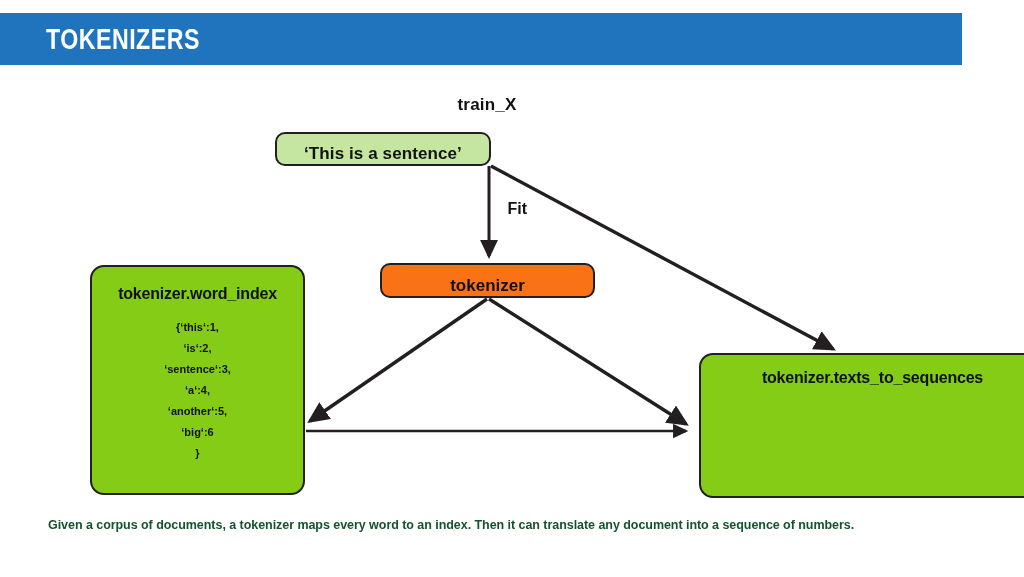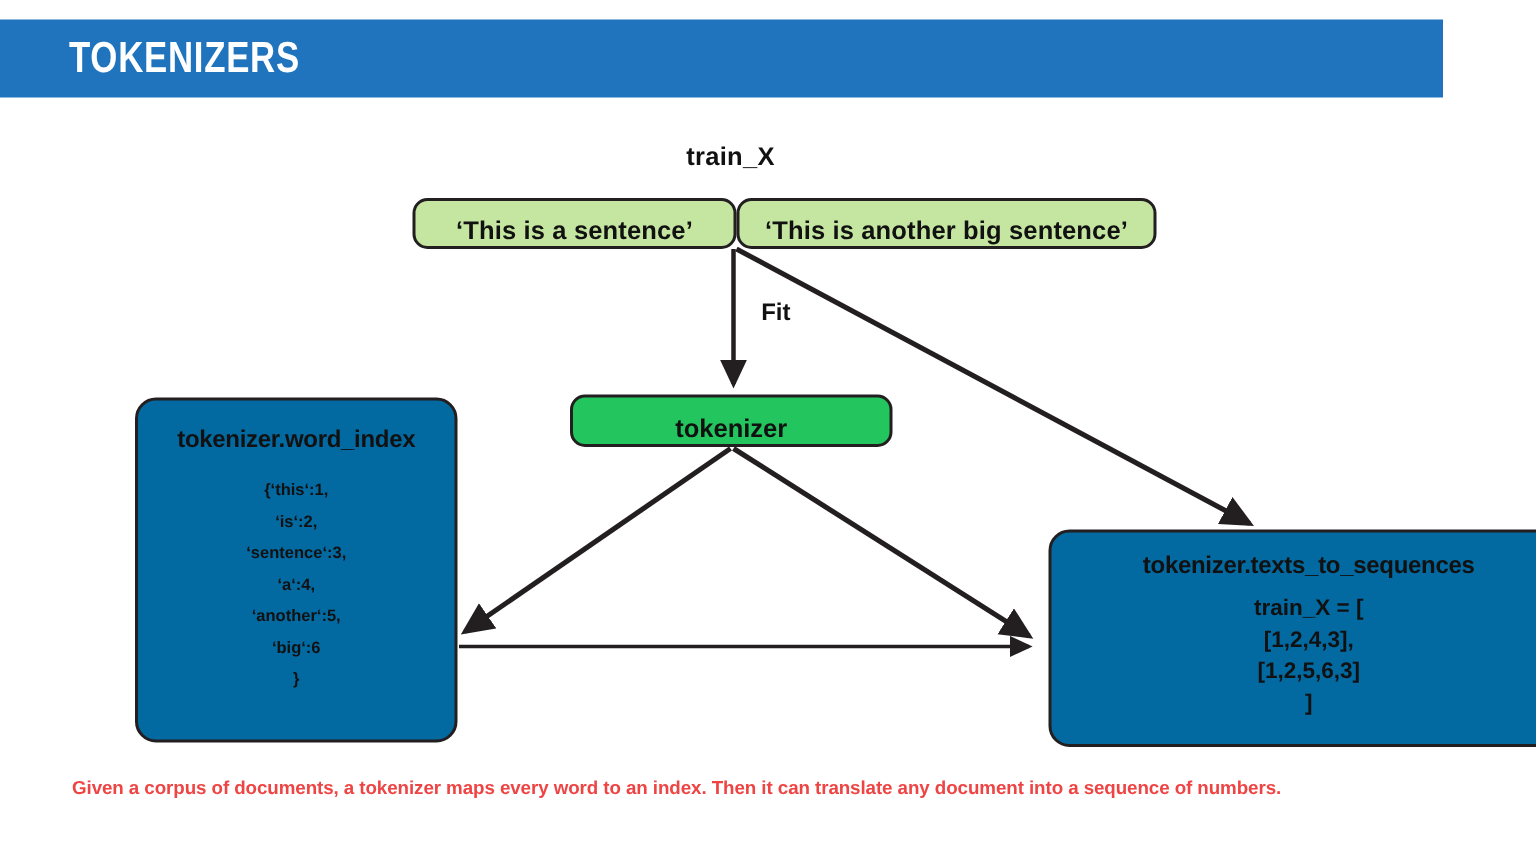--- a/index.html
+++ b/index.html
@@ -111,27 +111,27 @@
     font-size: 16px;
     font-weight: 700;
   }
 
   
   #tokenizer-box {
     left: 353px;
     top: 263px;
     width: 215px;
     height: 35px;
-    background: #22c55e;
+    background: #f97316;
     font-size: 17px;
   }
 
   
   .yellow-box {
-    background: #0369a1;
+    background: #84cc16;
     border-radius: 14px;
   }
   #word-index-box {
     left: 63px;
     top: 265px;
     width: 215px;
     height: 230px;
     justify-content: flex-start;
     padding-top: 18px;
   }
@@ -171,21 +171,21 @@
 
   
   #caption {
     position: absolute;
     left: 48px;
     top: 518px;
     width: 930px;
     font-size: 12.5px;
     font-weight: 700;
     letter-spacing: -0.05px;
-    color: #ef4444;
+    color: #14532d;
   }
 </style>
 </head>
 <body>
 
 <div id="header-banner"></div>
 <div id="header-title">TOKENIZERS</div>
 
 <div id="diagram">
 
@@ -204,23 +204,20 @@
 
     <line x1="462" y1="299" x2="659" y2="424" stroke="#231f20" stroke-width="3.4" marker-end="url(#arrowhead)"></line>
 
     <line x1="279" y1="431" x2="659" y2="431" stroke="#231f20" stroke-width="2.4" marker-end="url(#arrowhead)"></line>
   </svg>
 
   <div id="train-x-label">train_X</div>
 
   <div class="node green-box" id="sentence-box-1">
     <span>‘This is a sentence’</span>
-  </div>
-  <div class="node green-box" id="sentence-box-2">
-    <span>‘This is another big sentence’</span>
   </div>
 
   <div id="fit-label">Fit</div>
 
   <div class="node" id="tokenizer-box">
     <span>tokenizer</span>
   </div>
 
   <div class="node yellow-box" id="word-index-box">
     <div id="word-index-title">tokenizer.word_index</div>
@@ -228,20 +225,16 @@
 ‘is‘:2,
 ‘sentence‘:3,
 ‘a‘:4,
 ‘another‘:5,
 ‘big‘:6
 }</div>
   </div>
 
   <div class="node yellow-box" id="sequences-box">
     <div id="sequences-title">tokenizer.texts_to_sequences</div>
-    <div id="sequences-body">train_X = [
-[1,2,4,3],
-[1,2,5,6,3]
-]</div>
   </div>
 </div>
 
 <div id="caption">Given a corpus of documents, a tokenizer maps every word to an index. Then it can translate any document into a sequence of numbers.</div>
 
 </body></html>

